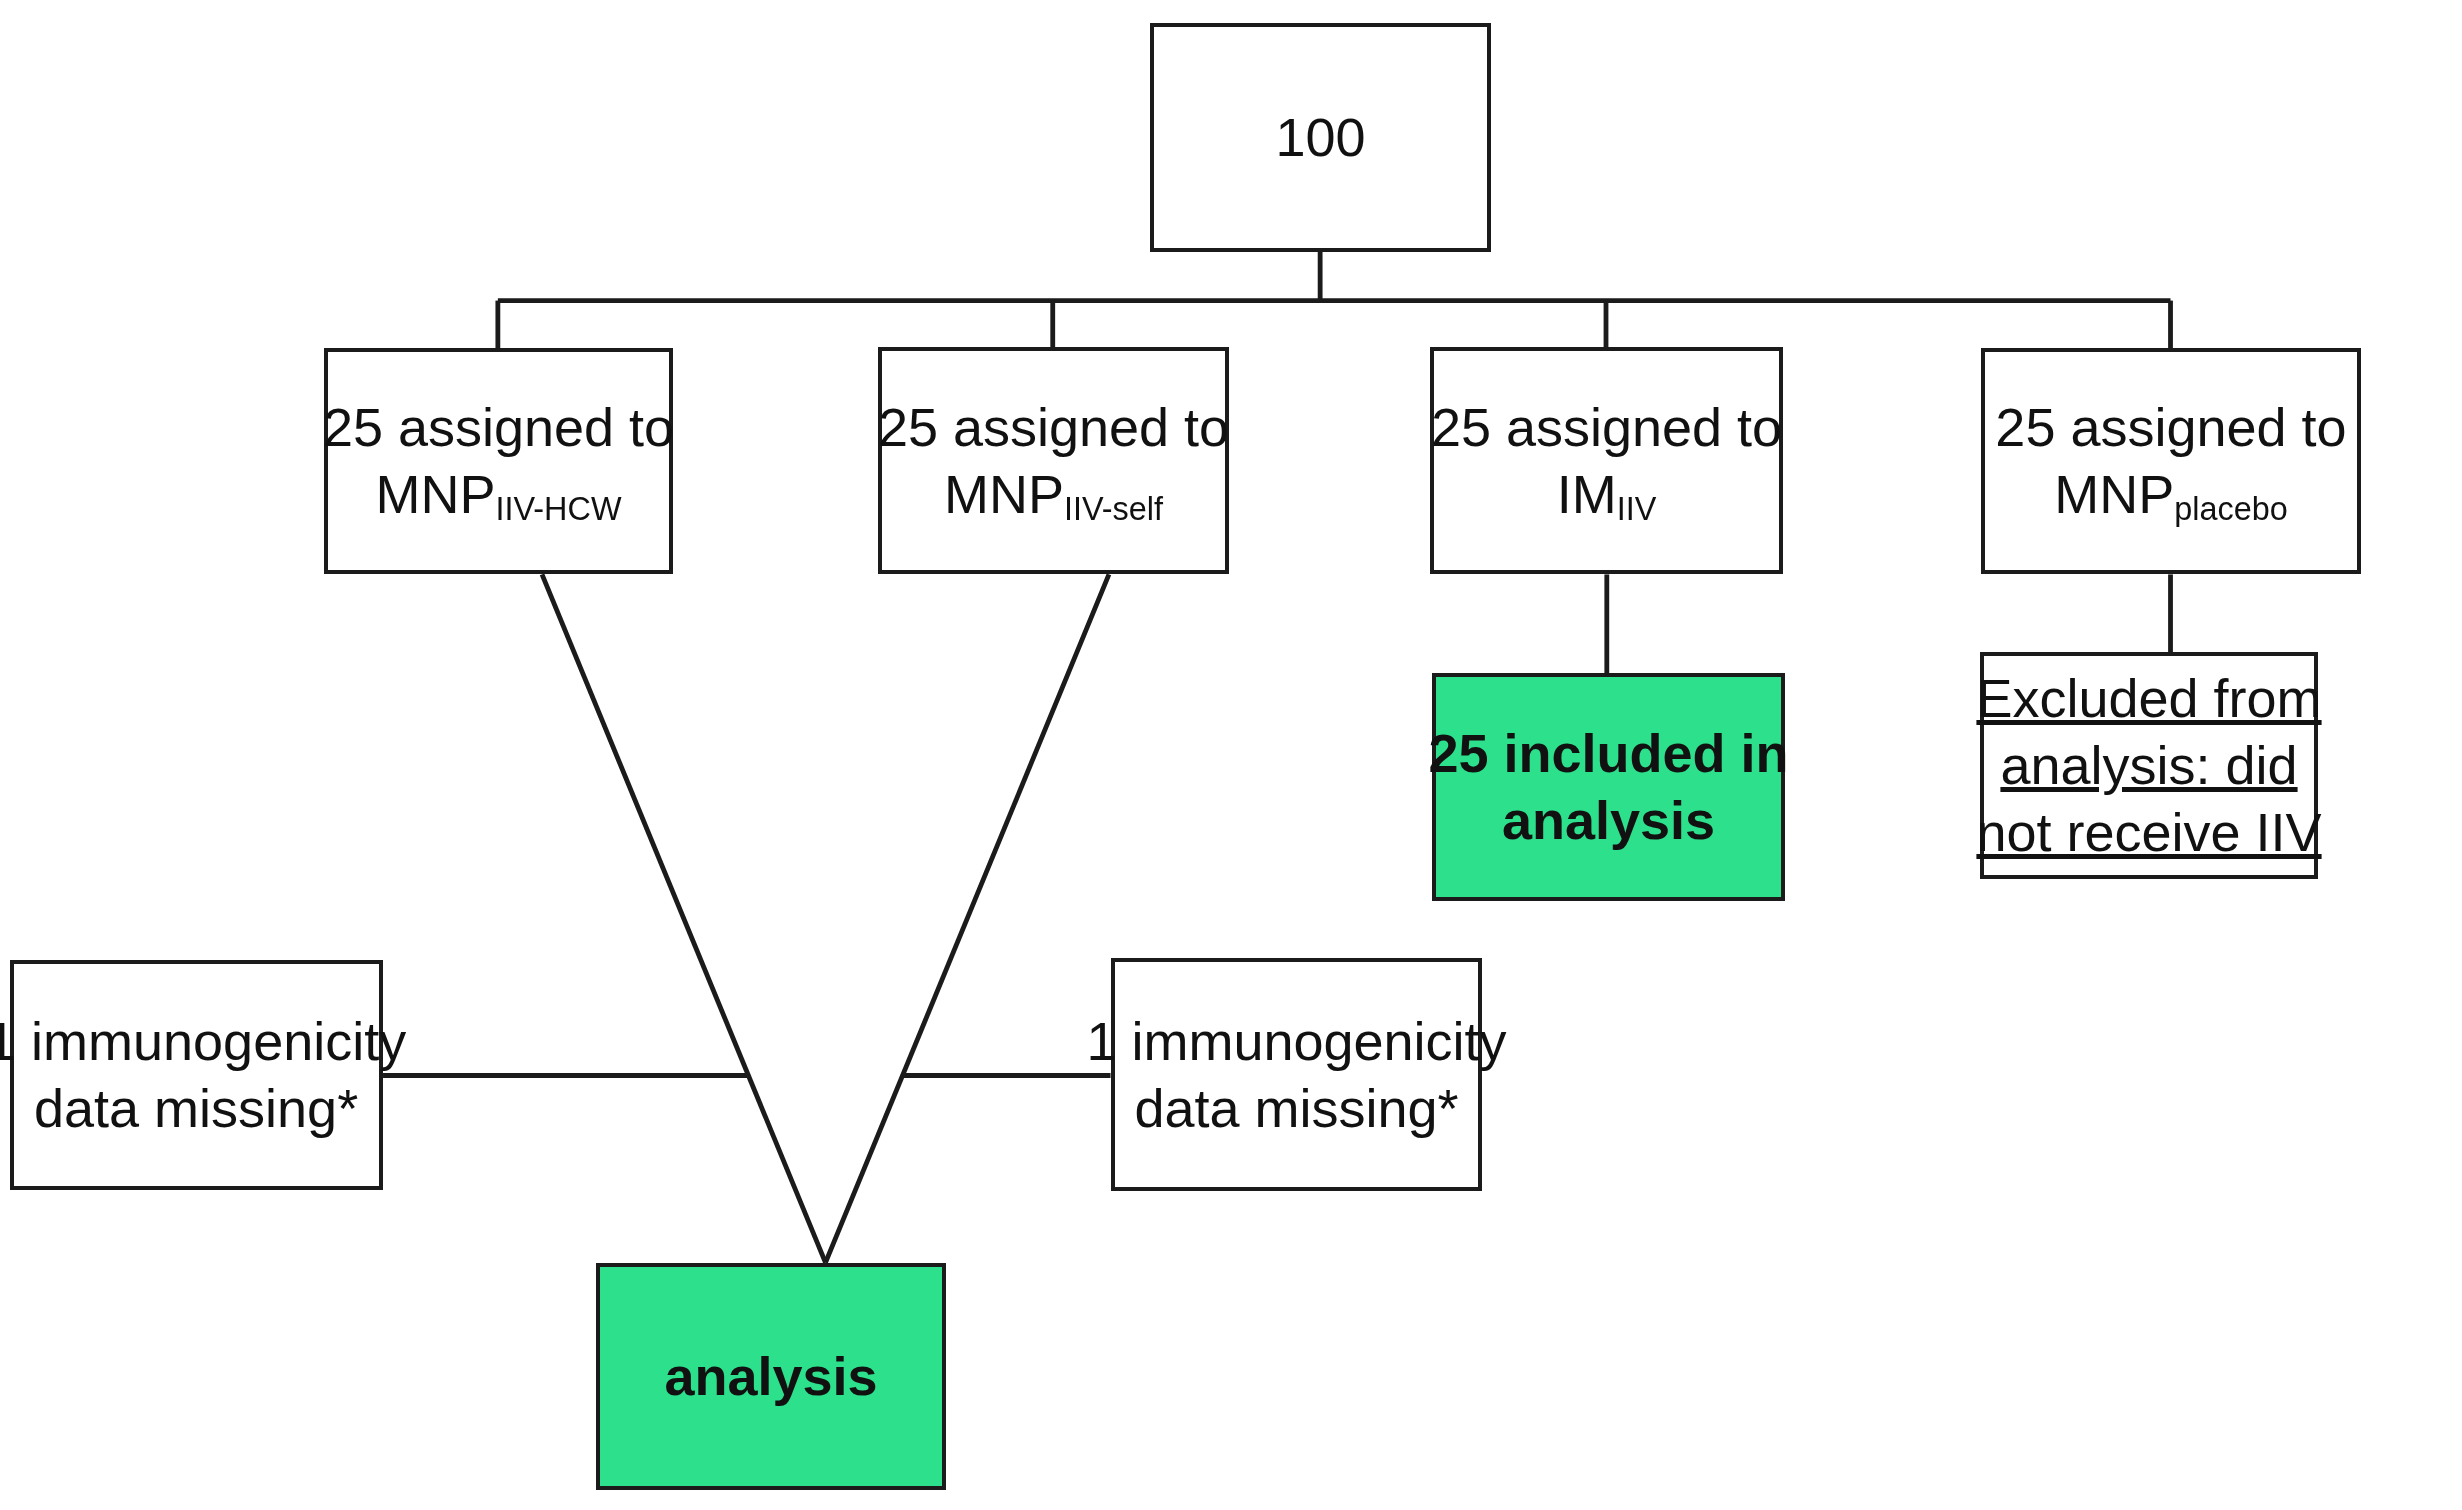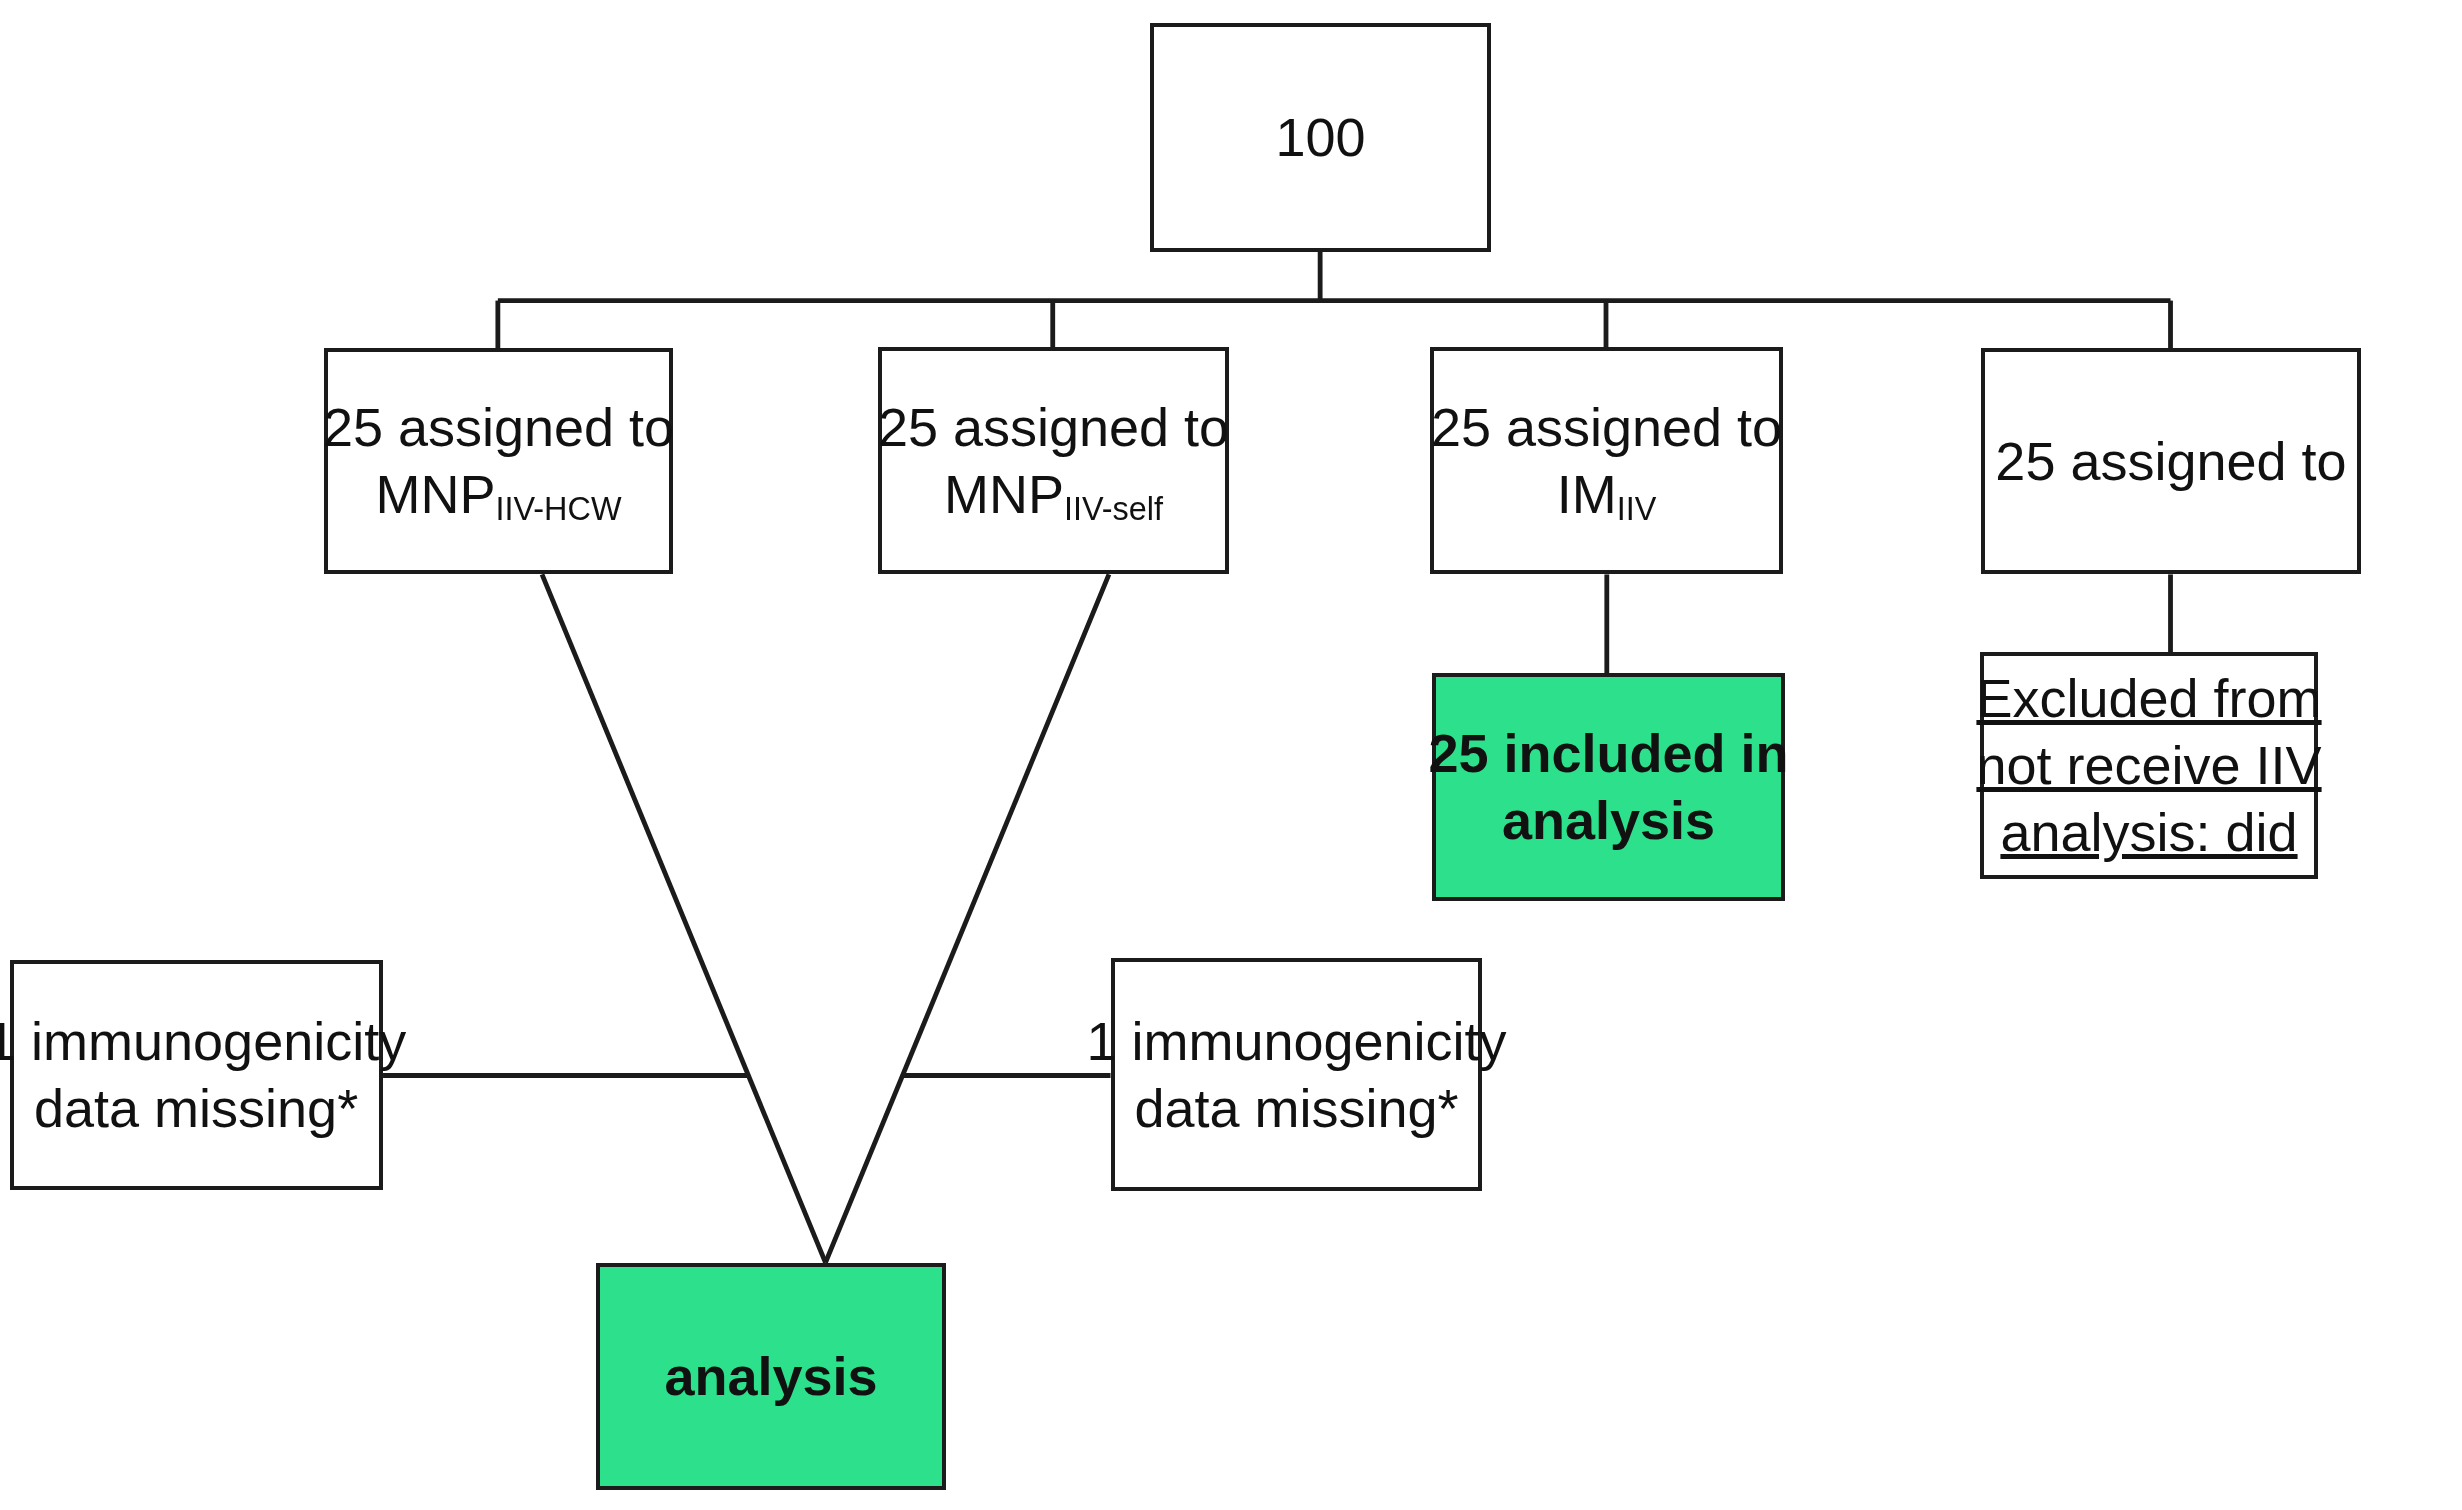--- a/index.html
+++ b/index.html
@@ -86,31 +86,32 @@
     <div><span>MNP</span><span class="sub">IIV-self</span></div>
   </div>
 
   <div class="box" style="left:1430px; top:347px; width:353px; height:227px;">
     <div>25 assigned to</div>
     <div><span>IM</span><span class="sub">IIV</span></div>
   </div>
 
   <div class="box" style="left:1981px; top:348px; width:380px; height:226px;">
     <div>25 assigned to</div>
+    <div><span>MNP</span><span class="sub">placebo</span></div>
   </div>
 
   <div class="box green" style="left:1432px; top:673px; width:353px; height:228px;">
     <div>25 included in</div>
     <div>analysis</div>
   </div>
 
   <div class="box" style="left:1980px; top:652px; width:338px; height:227px;text-decoration:underline;">
     <div>Excluded from</div>
+    <div>analysis: did</div>
     <div>not receive IIV</div>
-    <div>analysis: did</div>
   </div>
 
   <div class="box" style="left:9.6px; top:960px; width:373px; height:230px;">
     <div>1 immunogenicity</div>
     <div>data missing*</div>
   </div>
 
   <div class="box" style="left:1111px; top:958px; width:371px; height:233px;">
     <div>1 immunogenicity</div>
     <div>data missing*</div>

